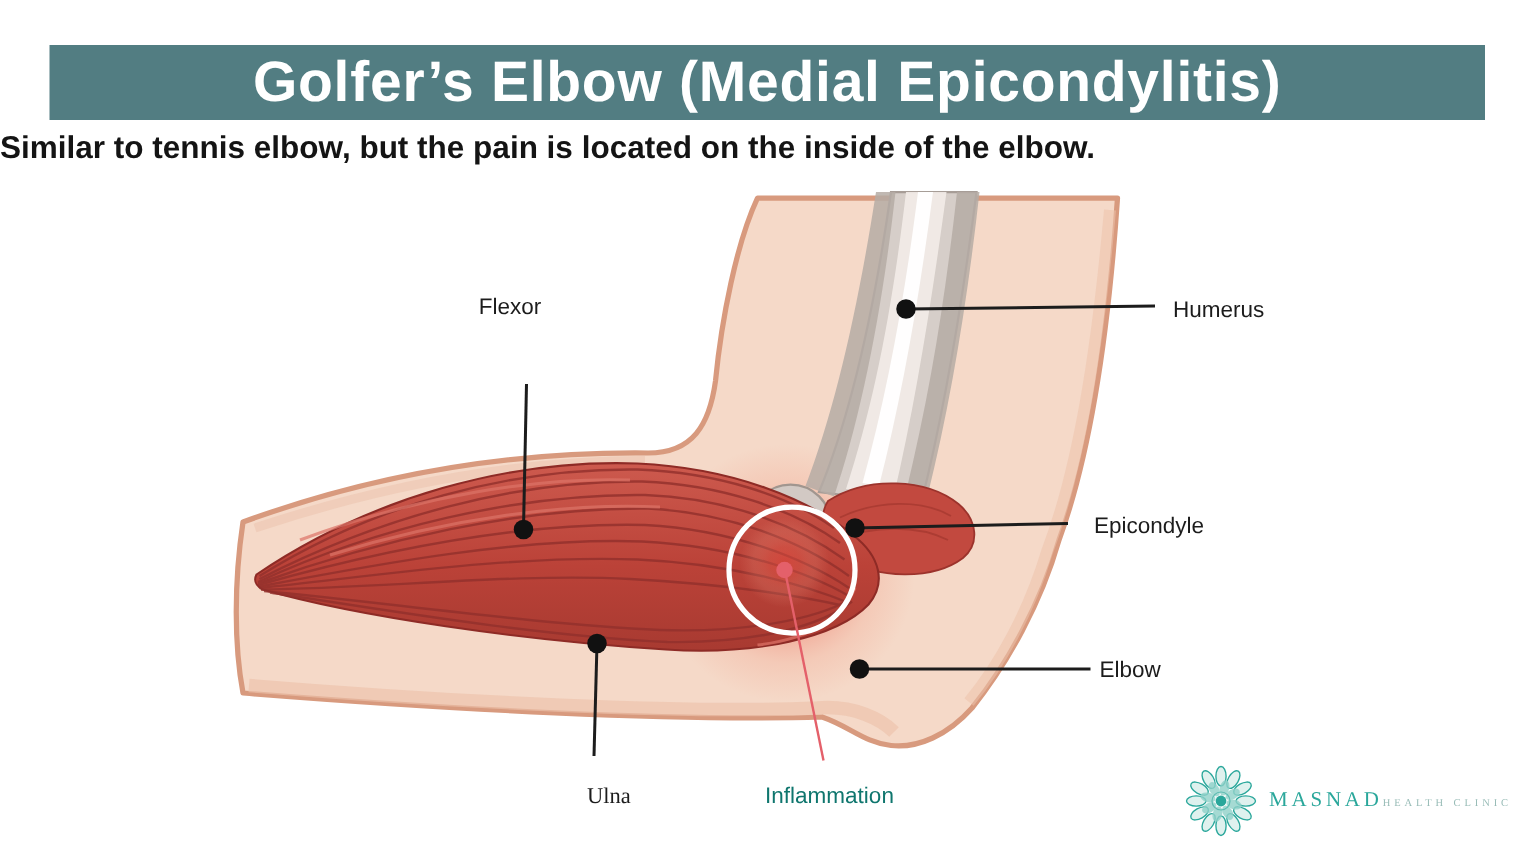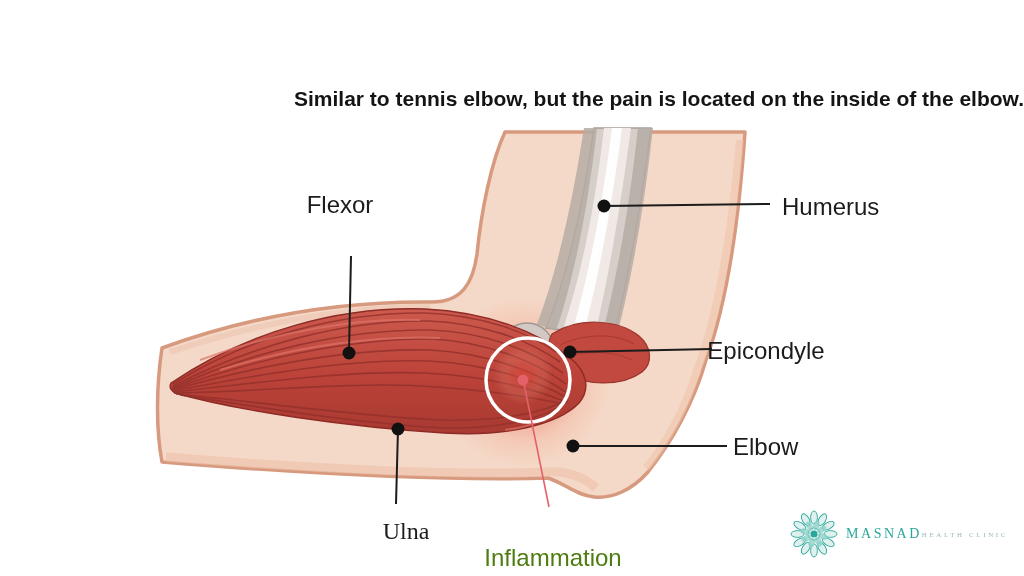--- a/index.html
+++ b/index.html
@@ -8,47 +8,50 @@
     font-family:"Liberation Sans",sans-serif;
   }
   .banner{
     position:absolute;left:33px;top:30px;width:957px;height:50px;
     background:#527d82;display:flex;align-items:center;justify-content:center;
   }
   .banner .title{
     color:#ffffff;font-size:38px;font-weight:700;letter-spacing:.5px;white-space:nowrap;
   }
   .subtitle{
-    position:absolute;left:0;top:87px;width:100%;text-align:right;
+    position:absolute;left:0;top:87px;width:100%;text-align:left;
     font-size:21px;font-weight:700;color:#141414;
   }
   .art{position:absolute;left:0;top:0;}
   .lbl{
-    position:absolute;color:#1c1c1c;font-size:24px;font-weight:400;line-height:28px;white-space:nowrap;
+    position:absolute;color:#1c1c1c;font-size:15px;font-weight:400;line-height:28px;white-space:nowrap;
   }
   .lbl.center{text-align:center;}
-  .lbl.red{color:#4d7c0f;margin-top:27px;}
+  .lbl.red{color:#0f766e;}
   .logo{
     position:absolute;right:16px;bottom:18px;display:flex;align-items:center;gap:8px;
   }
   .logo-text{display:flex;flex-direction:row;}
   .logo-brand{
     font-family:"Liberation Serif",serif;font-size:14px;letter-spacing:2.5px;
     color:#2aa79b;font-weight:400;
   }
   .logo-tagline{
     font-family:"Liberation Serif",serif;font-size:7px;letter-spacing:2.6px;
     color:#98bcb7;margin-top:5px;
   }
 </style>
 </head>
 <body>
 
 <div class="stage">
 
+  <div class="banner">
+    <div class="title">Golfer’s Elbow (Medial Epicondylitis)</div>
+  </div>
 
   <div class="subtitle">Similar to tennis elbow, but the pain is located on the inside of the elbow.</div>
 
   <svg class="art" width="1024" height="576" viewBox="0 0 1024 576">
     <defs>
       <radialGradient id="gInfl" cx="50%" cy="50%" r="50%">
         <stop offset="0%" stop-color="#e2453c" stop-opacity="0.9"></stop>
         <stop offset="35%" stop-color="#e95f4f" stop-opacity="0.55"></stop>
         <stop offset="70%" stop-color="#f2a38d" stop-opacity="0.28"></stop>
         <stop offset="100%" stop-color="#f2a38d" stop-opacity="0"></stop>

